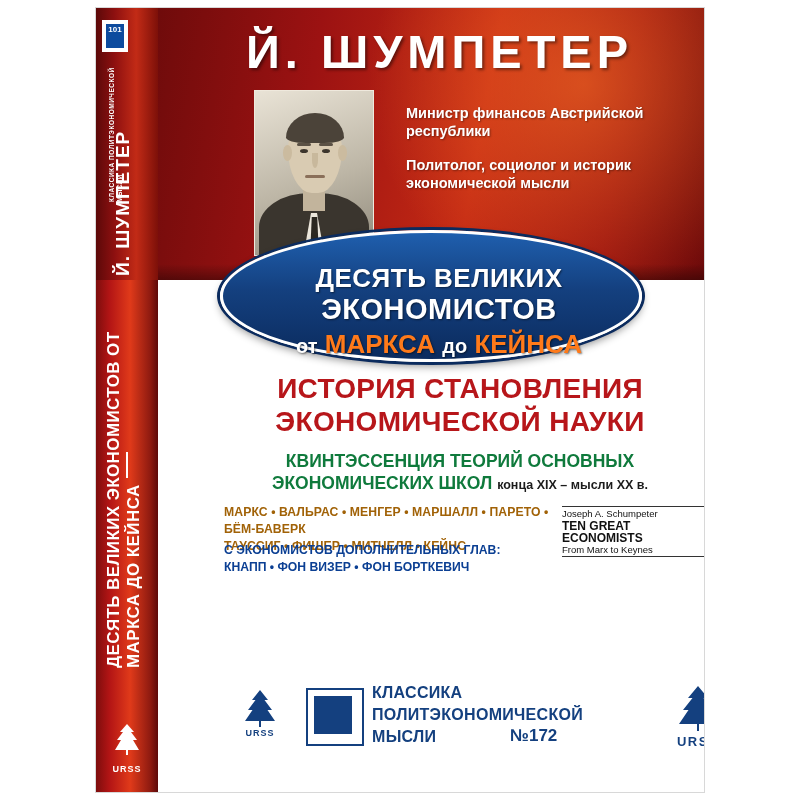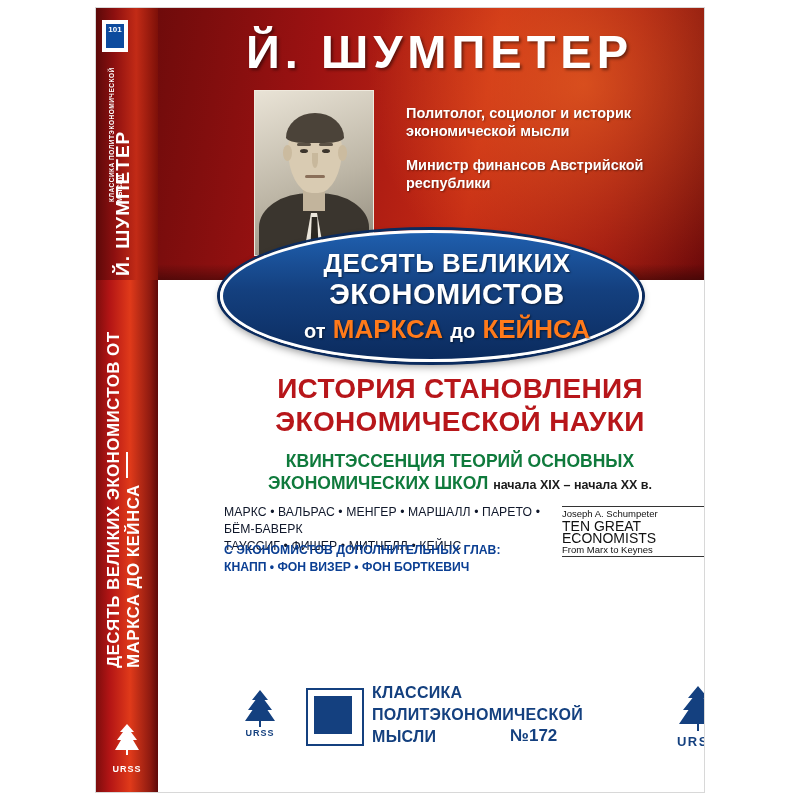--- a/index.html
+++ b/index.html
@@ -132,22 +132,23 @@
   .oval-wrap{
     position:absolute;left:62px;top:222px;width:422px;height:132px;
   }
   .oval{
     position:absolute;inset:0;border-radius:50%/50%;
     background:linear-gradient(180deg,#1f5fae 0%,#14407f 45%,#0b2b5e 100%);
     border:3px solid #ffffff;
     box-shadow:0 0 0 3px #0b2b5e, 0 4px 9px rgba(0,0,0,.45);
   }
   .oval-l1,.oval-l2,.oval-l3{
-    position:absolute;left:16px;width:100%;text-align:center;color:#ffffff;font-weight:bold;
+    position:absolute;left:8px;width:100%;text-align:center;color:#ffffff;font-weight:bold;
     text-shadow:1px 1px 2px rgba(0,0,0,.5);
+    margin-top:15px;
   }
   .oval-l1{top:18px;font-size:26px;letter-spacing:.5px;}
   .oval-l2{top:48px;font-size:29px;letter-spacing:.5px;}
   .oval-l3{top:84px;font-size:26px;}
   .oval-l3 .small{font-size:20px;}
   .oval-l3 .orange{color:#ff7a1a;}
 
   
   .redline{
     position:absolute;left:62px;top:364px;width:480px;text-align:center;
@@ -156,33 +157,33 @@
   }
   
   .green{
     position:absolute;left:62px;top:442px;width:480px;text-align:center;
     color:#0f7a3c;font-size:17.5px;font-weight:bold;line-height:22px;
   }
   .green .epoch{color:#1b1b1b;font-size:12.5px;font-weight:bold;}
   
   .names{
     position:absolute;left:66px;top:496px;width:330px;
-    color:#0f172a;font-size:12.2px;font-weight:normal;line-height:17px;letter-spacing:.1px;
+    color:#a16207;font-size:12.2px;font-weight:bold;line-height:17px;letter-spacing:.1px;
   }
   .appendix{
     position:absolute;left:66px;top:534px;width:330px;
     color:#0b3f93;font-size:12.2px;font-weight:bold;line-height:17px;
   }
   .en-block{
     position:absolute;left:404px;top:500px;width:150px;
     color:#111111;font-size:9.5px;line-height:12px;
   }
   .en-rule{position:absolute;left:404px;top:498px;width:150px;height:1px;background:#333;}
   .en-rule2{position:absolute;left:404px;top:548px;width:150px;height:1px;background:#333;}
-  .en-block .en-title{font-weight:normal;font-size:14px;}
+  .en-block .en-title{font-weight:bold;font-size:12px;}
 
   
   .footer{
     position:absolute;left:62px;bottom:22px;width:546px;height:92px;
   }
   .ft-square{
     position:absolute;left:86px;top:10px;width:54px;height:54px;background:#ffffff;border:2px solid #14407f;
   }
   .ft-square-in{position:absolute;left:6px;top:6px;width:38px;height:38px;background:#14407f;}
   .ft-text{
@@ -243,41 +244,41 @@
       <div class="p-hair"></div>
       <div class="p-brow-l"></div>
       <div class="p-brow-r"></div>
       <div class="p-eye-l"></div>
       <div class="p-eye-r"></div>
       <div class="p-nose"></div>
       <div class="p-mouth"></div>
     </div>
 
     <div class="bullets">
+      <div class="b">Министр финансов Австрийской республики</div>
       <div class="b">Политолог, социолог и историк экономической мысли</div>
-      <div class="b">Министр финансов Австрийской республики</div>
     </div>
 
     <div class="oval-wrap">
       <div class="oval"></div>
       <div class="oval-l1">ДЕСЯТЬ ВЕЛИКИХ</div>
       <div class="oval-l2">ЭКОНОМИСТОВ</div>
       <div class="oval-l3">
         <span class="small">от</span>
         <span class="orange">МАРКСА</span>
         <span class="small">до</span>
         <span class="orange">КЕЙНСА</span>
       </div>
     </div>
 
     <div class="redline">ИСТОРИЯ СТАНОВЛЕНИЯ ЭКОНОМИЧЕСКОЙ НАУКИ</div>
 
     <div class="green">
       <span>КВИНТЭССЕНЦИЯ ТЕОРИЙ ОСНОВНЫХ ЭКОНОМИЧЕСКИХ ШКОЛ</span>
-      <span class="epoch">начала XIX – начала XX в.</span>
+      <span class="epoch">конца XIX – мысли XX в.</span>
     </div>
 
     <div class="names">
       <div>МАРКС • ВАЛЬРАС • МЕНГЕР • МАРШАЛЛ • ПАРЕТО • БЁМ-БАВЕРК</div>
       <div>ТАУССИГ • ФИШЕР • МИТЧЕЛЛ • КЕЙНС</div>
     </div>
 
     <div class="appendix">
       <div>С ЭКОНОМИСТОВ ДОПОЛНИТЕЛЬНЫХ ГЛАВ:</div>
       <div>КНАПП • ФОН ВИЗЕР • ФОН БОРТКЕВИЧ</div>

